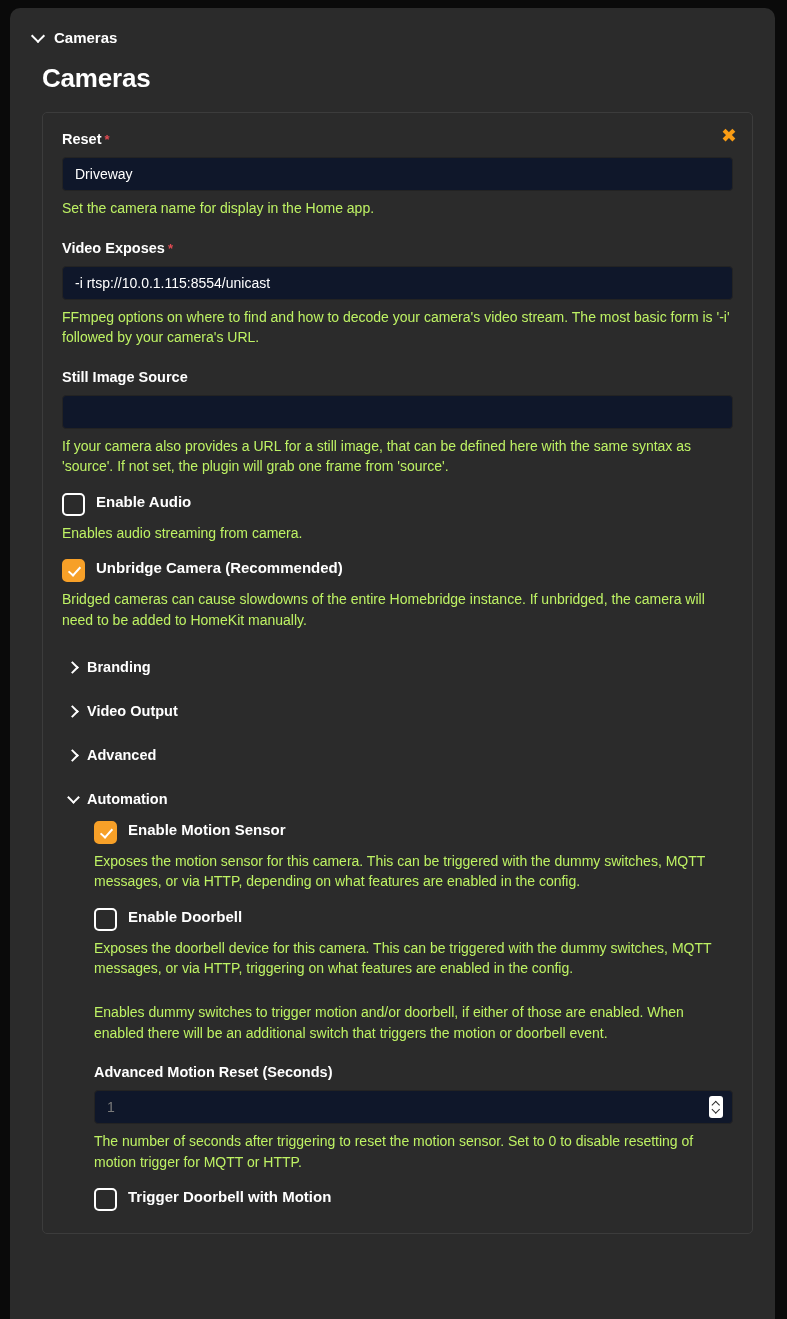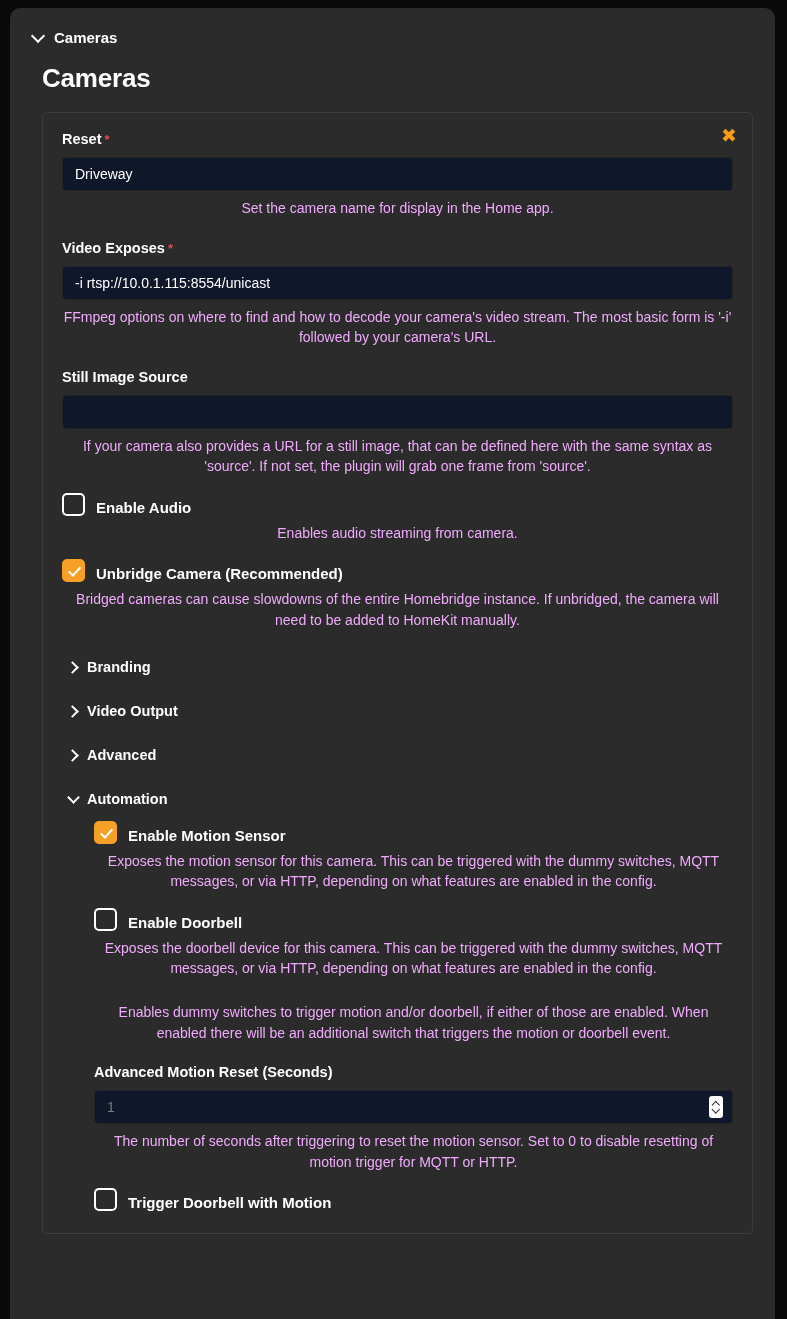--- a/index.html
+++ b/index.html
@@ -125,34 +125,33 @@
     border-radius: 4px;
     color: #ffffff;
     font-size: 14px;
     font-family: "Liberation Sans", sans-serif;
     padding: 0 12px;
     outline: none;
   }
   .finput::placeholder { color: #7a7a7a; }
 
   .fhelp {
-    color: #f0abfc;
+    color: #bef264;
     font-size: 14px;
     line-height: 1.47;
     margin: 7px 0 0 0;
-    text-align: center;
   }
 
   .spacer-20 { height: 21px; }
   .spacer-16 { height: 16px; }
 
   
   .cbrow {
     display: flex;
-    align-items: flex-end;
+    align-items: flex-start;
     gap: 11px;
     cursor: pointer;
     user-select: none;
   }
   .cbox {
     flex: 0 0 auto;
     width: 23px;
     height: 23px;
     border-radius: 5px;
     border: 2px solid #ffffff;
@@ -327,21 +326,21 @@
             <span class="cblabel">Enable Motion Sensor</span>
           </div>
           <p class="fhelp">Exposes the motion sensor for this camera. This can be triggered with the dummy switches, MQTT messages, or via HTTP, depending on what features are enabled in the config.</p>
 
           <div class="spacer-16"></div>
 
           <div class="cbrow">
             <span class="cbox"></span>
             <span class="cblabel">Enable Doorbell</span>
           </div>
-          <p class="fhelp">Exposes the doorbell device for this camera. This can be triggered with the dummy switches, MQTT messages, or via HTTP, depending on what features are enabled in the config.</p>
+          <p class="fhelp">Exposes the doorbell device for this camera. This can be triggered with the dummy switches, MQTT messages, or via HTTP, triggering on what features are enabled in the config.</p>
 
           <div class="spacer-16"></div>
 
           <p class="fhelp">Enables dummy switches to trigger motion and/or doorbell, if either of those are enabled. When enabled there will be an additional switch that triggers the motion or doorbell event.</p>
 
           <div class="spacer-20"></div>
 
           <div class="field">
             <label class="flabel">Advanced Motion Reset (Seconds)</label>
             <div class="numwrap">

